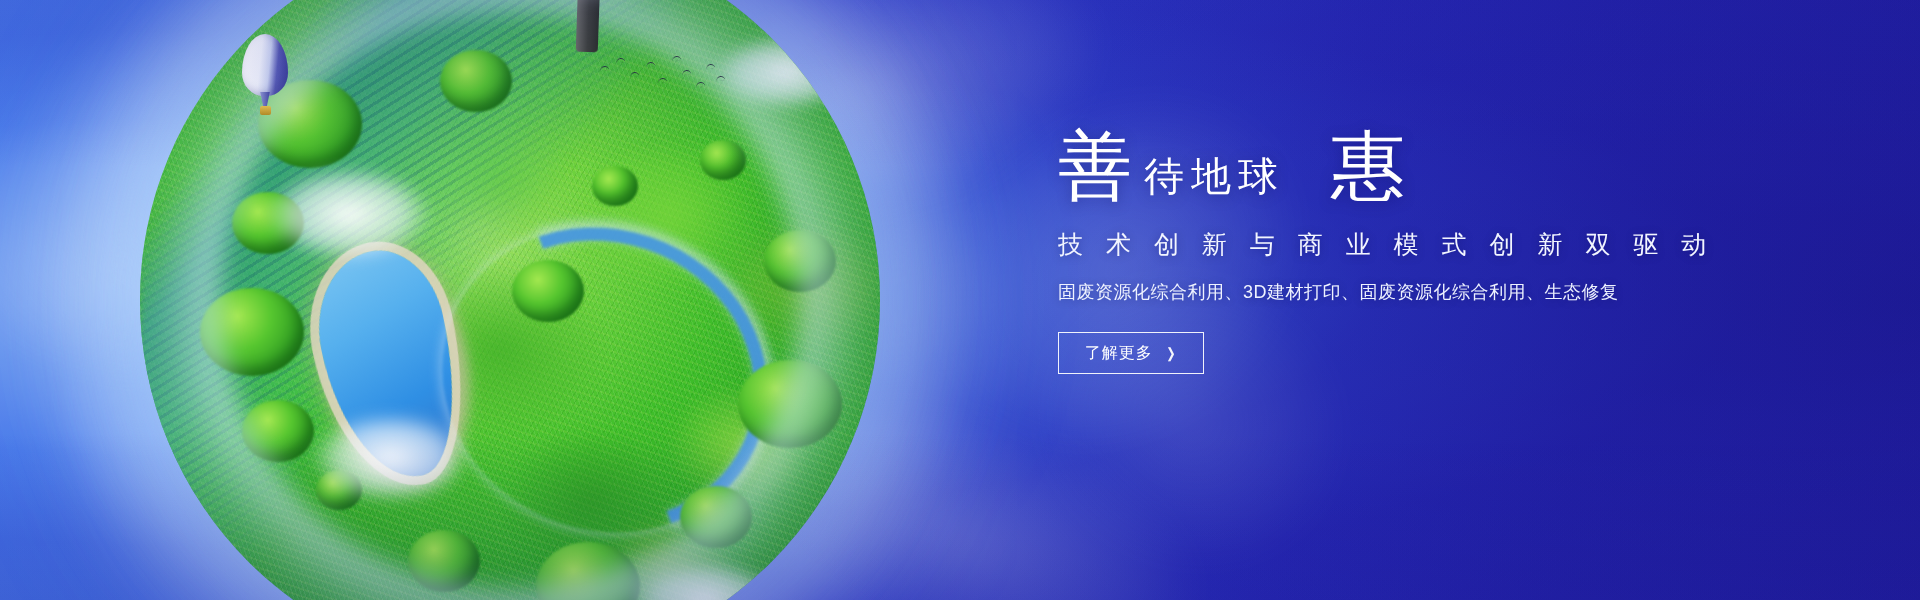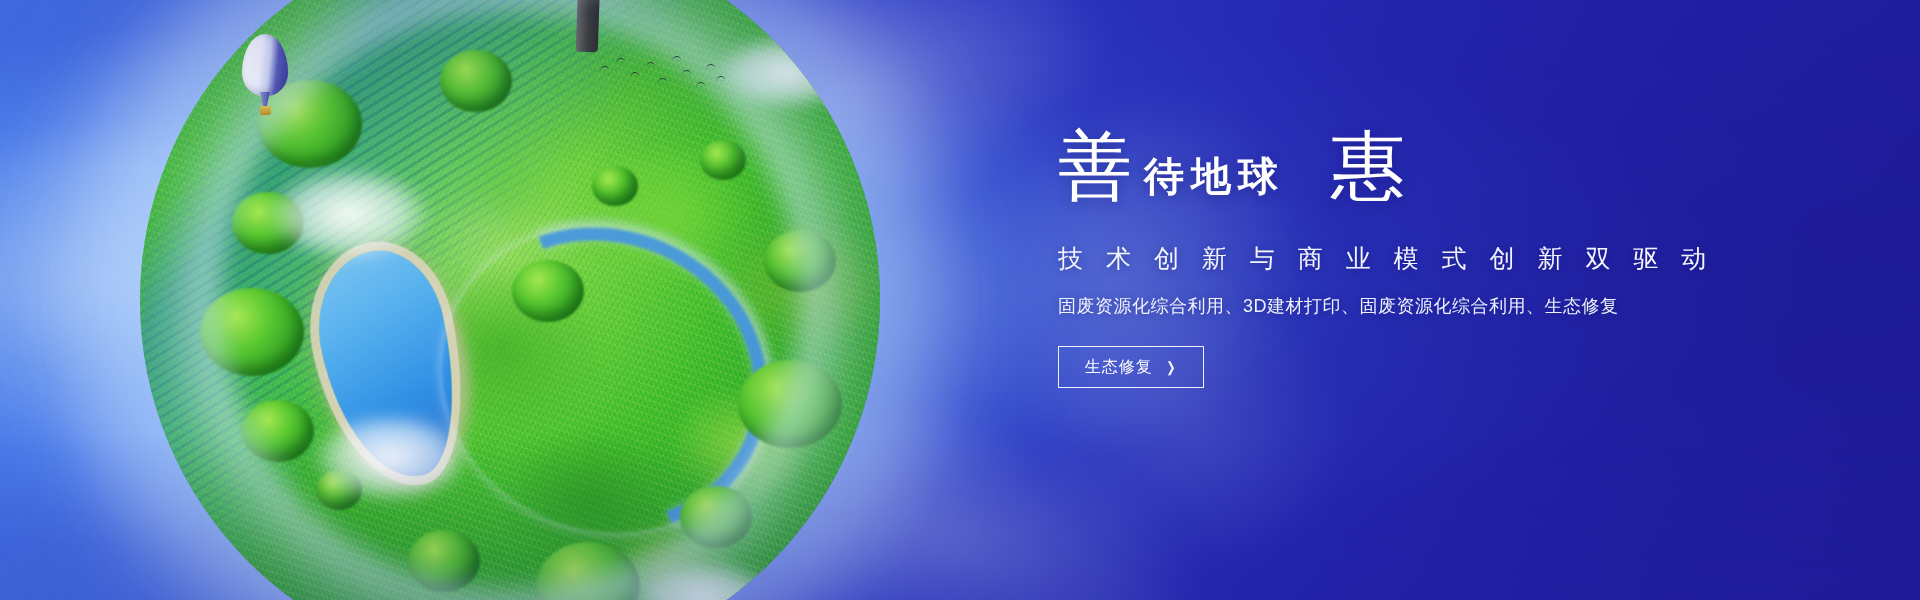--- a/index.html
+++ b/index.html
@@ -258,28 +258,28 @@
     text-shadow:0 2px 14px rgba(10,10,70,.35);
     line-height:1;
   }
   .hl-big{
     font-family:"DejaVu Serif","Liberation Serif",serif;
     font-size:74px; font-weight:400;
     letter-spacing:2px;
   }
   .hl-small{
     font-family:"DejaVu Serif","Liberation Serif",serif;
-    font-size:40px; font-weight:700;
+    font-size:40px; font-weight:400;
     letter-spacing:7px;
     padding:0 0 6px 10px;
   }
   .hl-gap{ display:inline-block; width:46px; }
 
   .tagline{
-    margin-top:40px;
+    margin-top:26px;
     color:#f2f5ff;
     font-size:25px;
     letter-spacing:8px;
     white-space:nowrap;
     text-shadow:0 1px 9px rgba(10,10,70,.35);
   }
   .desc{
     margin-top:19px;
     color:#eef2ff;
     font-size:18px;
@@ -397,18 +397,18 @@
       <span class="hl-small">待地球</span>
       <span class="hl-gap"></span>
       <span class="hl-big">惠</span>
     </div>
 
     <div class="tagline">技 术 创 新 与 商 业 模 式 创 新 双 驱 动</div>
 
     <div class="desc">固废资源化综合利用、3D建材打印、固废资源化综合利用、生态修复</div>
 
     <a class="cta" href="#">
-      <span>生态修复</span>
+      <span>了解更多</span>
       <span class="chev">❯</span>
     </a>
 
   </div>
 </div>
 
 </body></html>

